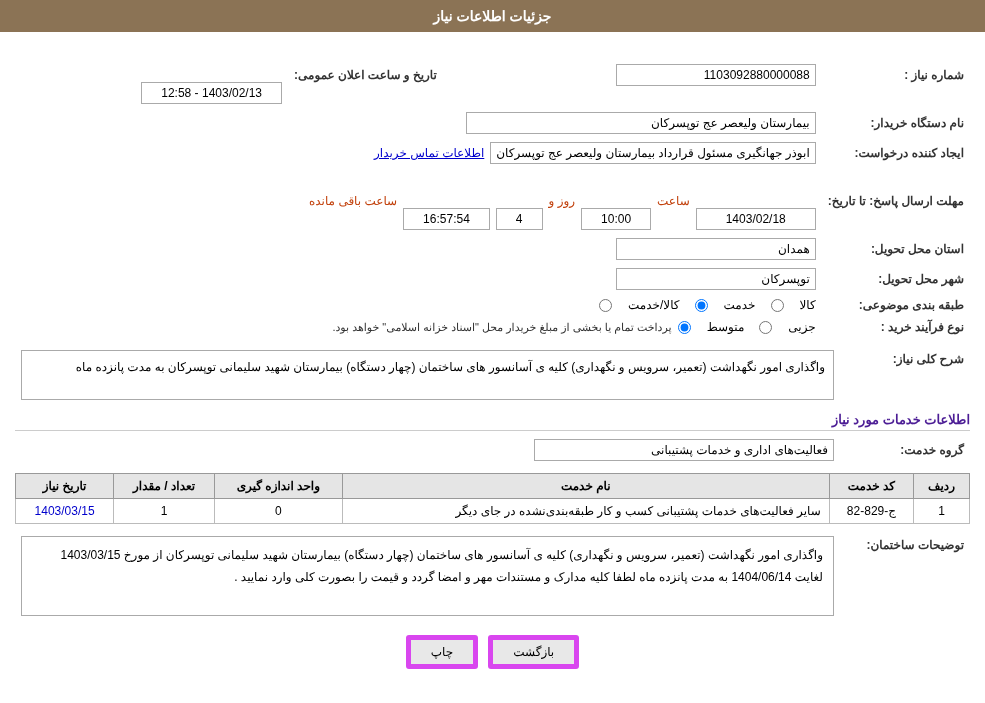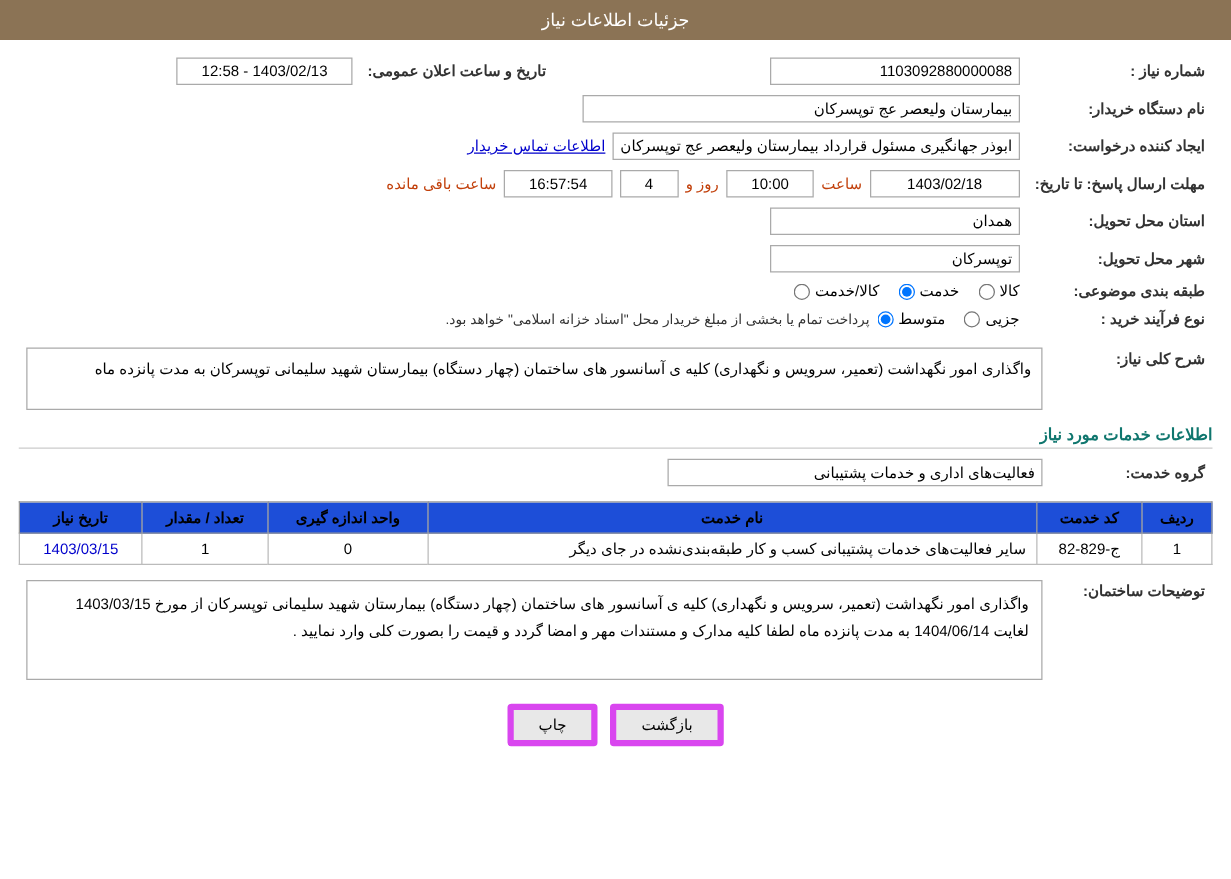--- a/index.html
+++ b/index.html
@@ -14,21 +14,21 @@
       min-height: 703px;
       background: #fff;
       margin: 0 auto;
     }
     .header-bar {
       background: #8B7355;
       color: #fff;
       text-align: center;
       padding: 8px 10px;
       font-size: 14px;
-      font-weight: normal;
+      font-weight: bold;
     }
     .main-content {
       padding: 10px 15px;
     }
     .info-table {
       width: 100%;
       border-collapse: collapse;
       margin-bottom: 8px;
     }
     .info-table td {
@@ -53,24 +53,25 @@
       min-width: 200px;
       text-align: right;
     }
     .input-box-date {
       border: 1px solid #aaa;
       background: #fff;
       padding: 3px 19px;
       display: inline-block;
       min-width: 120px;
       text-align: center;
+      margin-top: 36px;
     }
     .section-title {
       font-weight: bold;
-      color: #0f766e;
+      color: #4c1d95;
       font-size: 13px;
       margin: 8px 0 4px 0;
       border-bottom: 1px solid #ccc;
       padding-bottom: 3px;
     }
     .link-blue {
       color: #0000cc;
       text-decoration: underline;
       cursor: pointer;
     }
@@ -82,38 +83,38 @@
     }
     .radio-group {
       display: flex;
       align-items: center;
       gap: 15px;
       direction: rtl;
     }
     .radio-item {
       display: flex;
       align-items: center;
-      gap: 4px;
+      gap: 16px;
     }
     .description-box {
       border: 1px solid #aaa;
       background: #fff;
       padding: 6px 8px;
       min-height: 50px;
       width: 100%;
       text-align: right;
       line-height: 1.7;
     }
     .data-grid {
       width: 100%;
       border-collapse: collapse;
       margin: 8px 0;
     }
     .data-grid th {
-      background: #1d4ed8;
+      background: #e5e5e5;
       border: 1px solid #999;
       padding: 5px 8px;
       text-align: center;
       font-weight: bold;
     }
     .data-grid td {
       border: 1px solid #bbb;
       padding: 5px 8px;
       text-align: center;
     }

